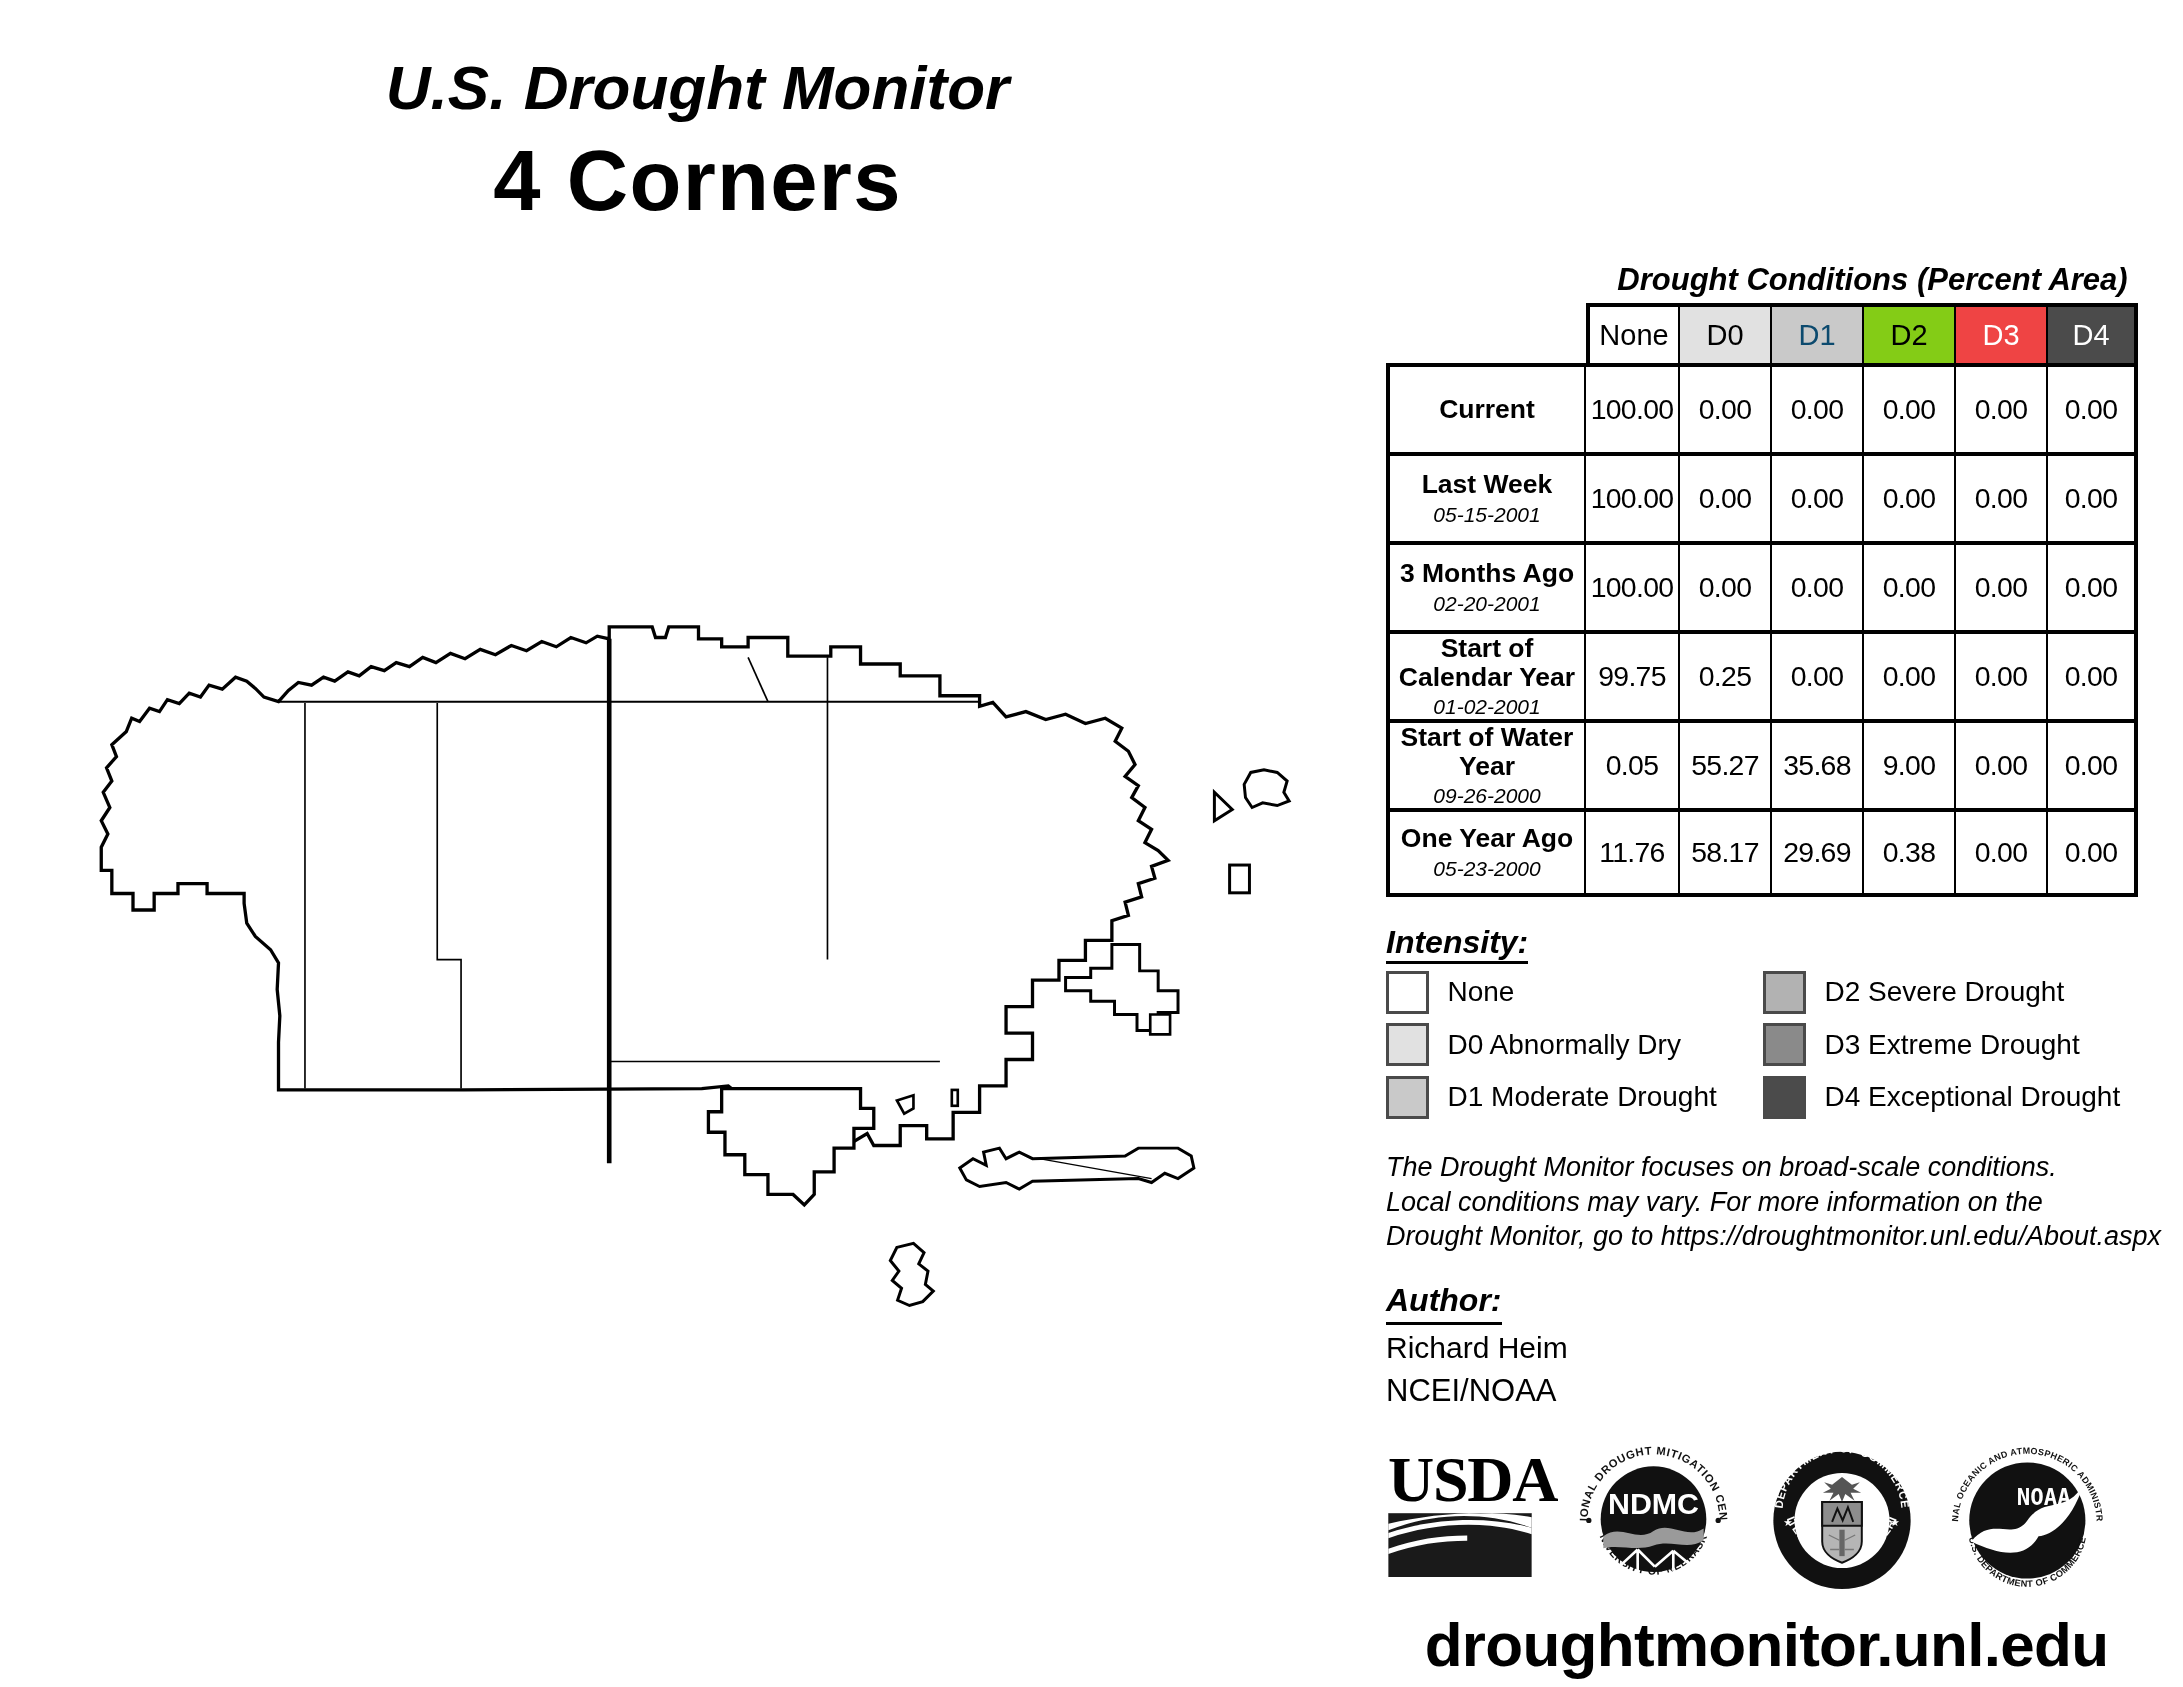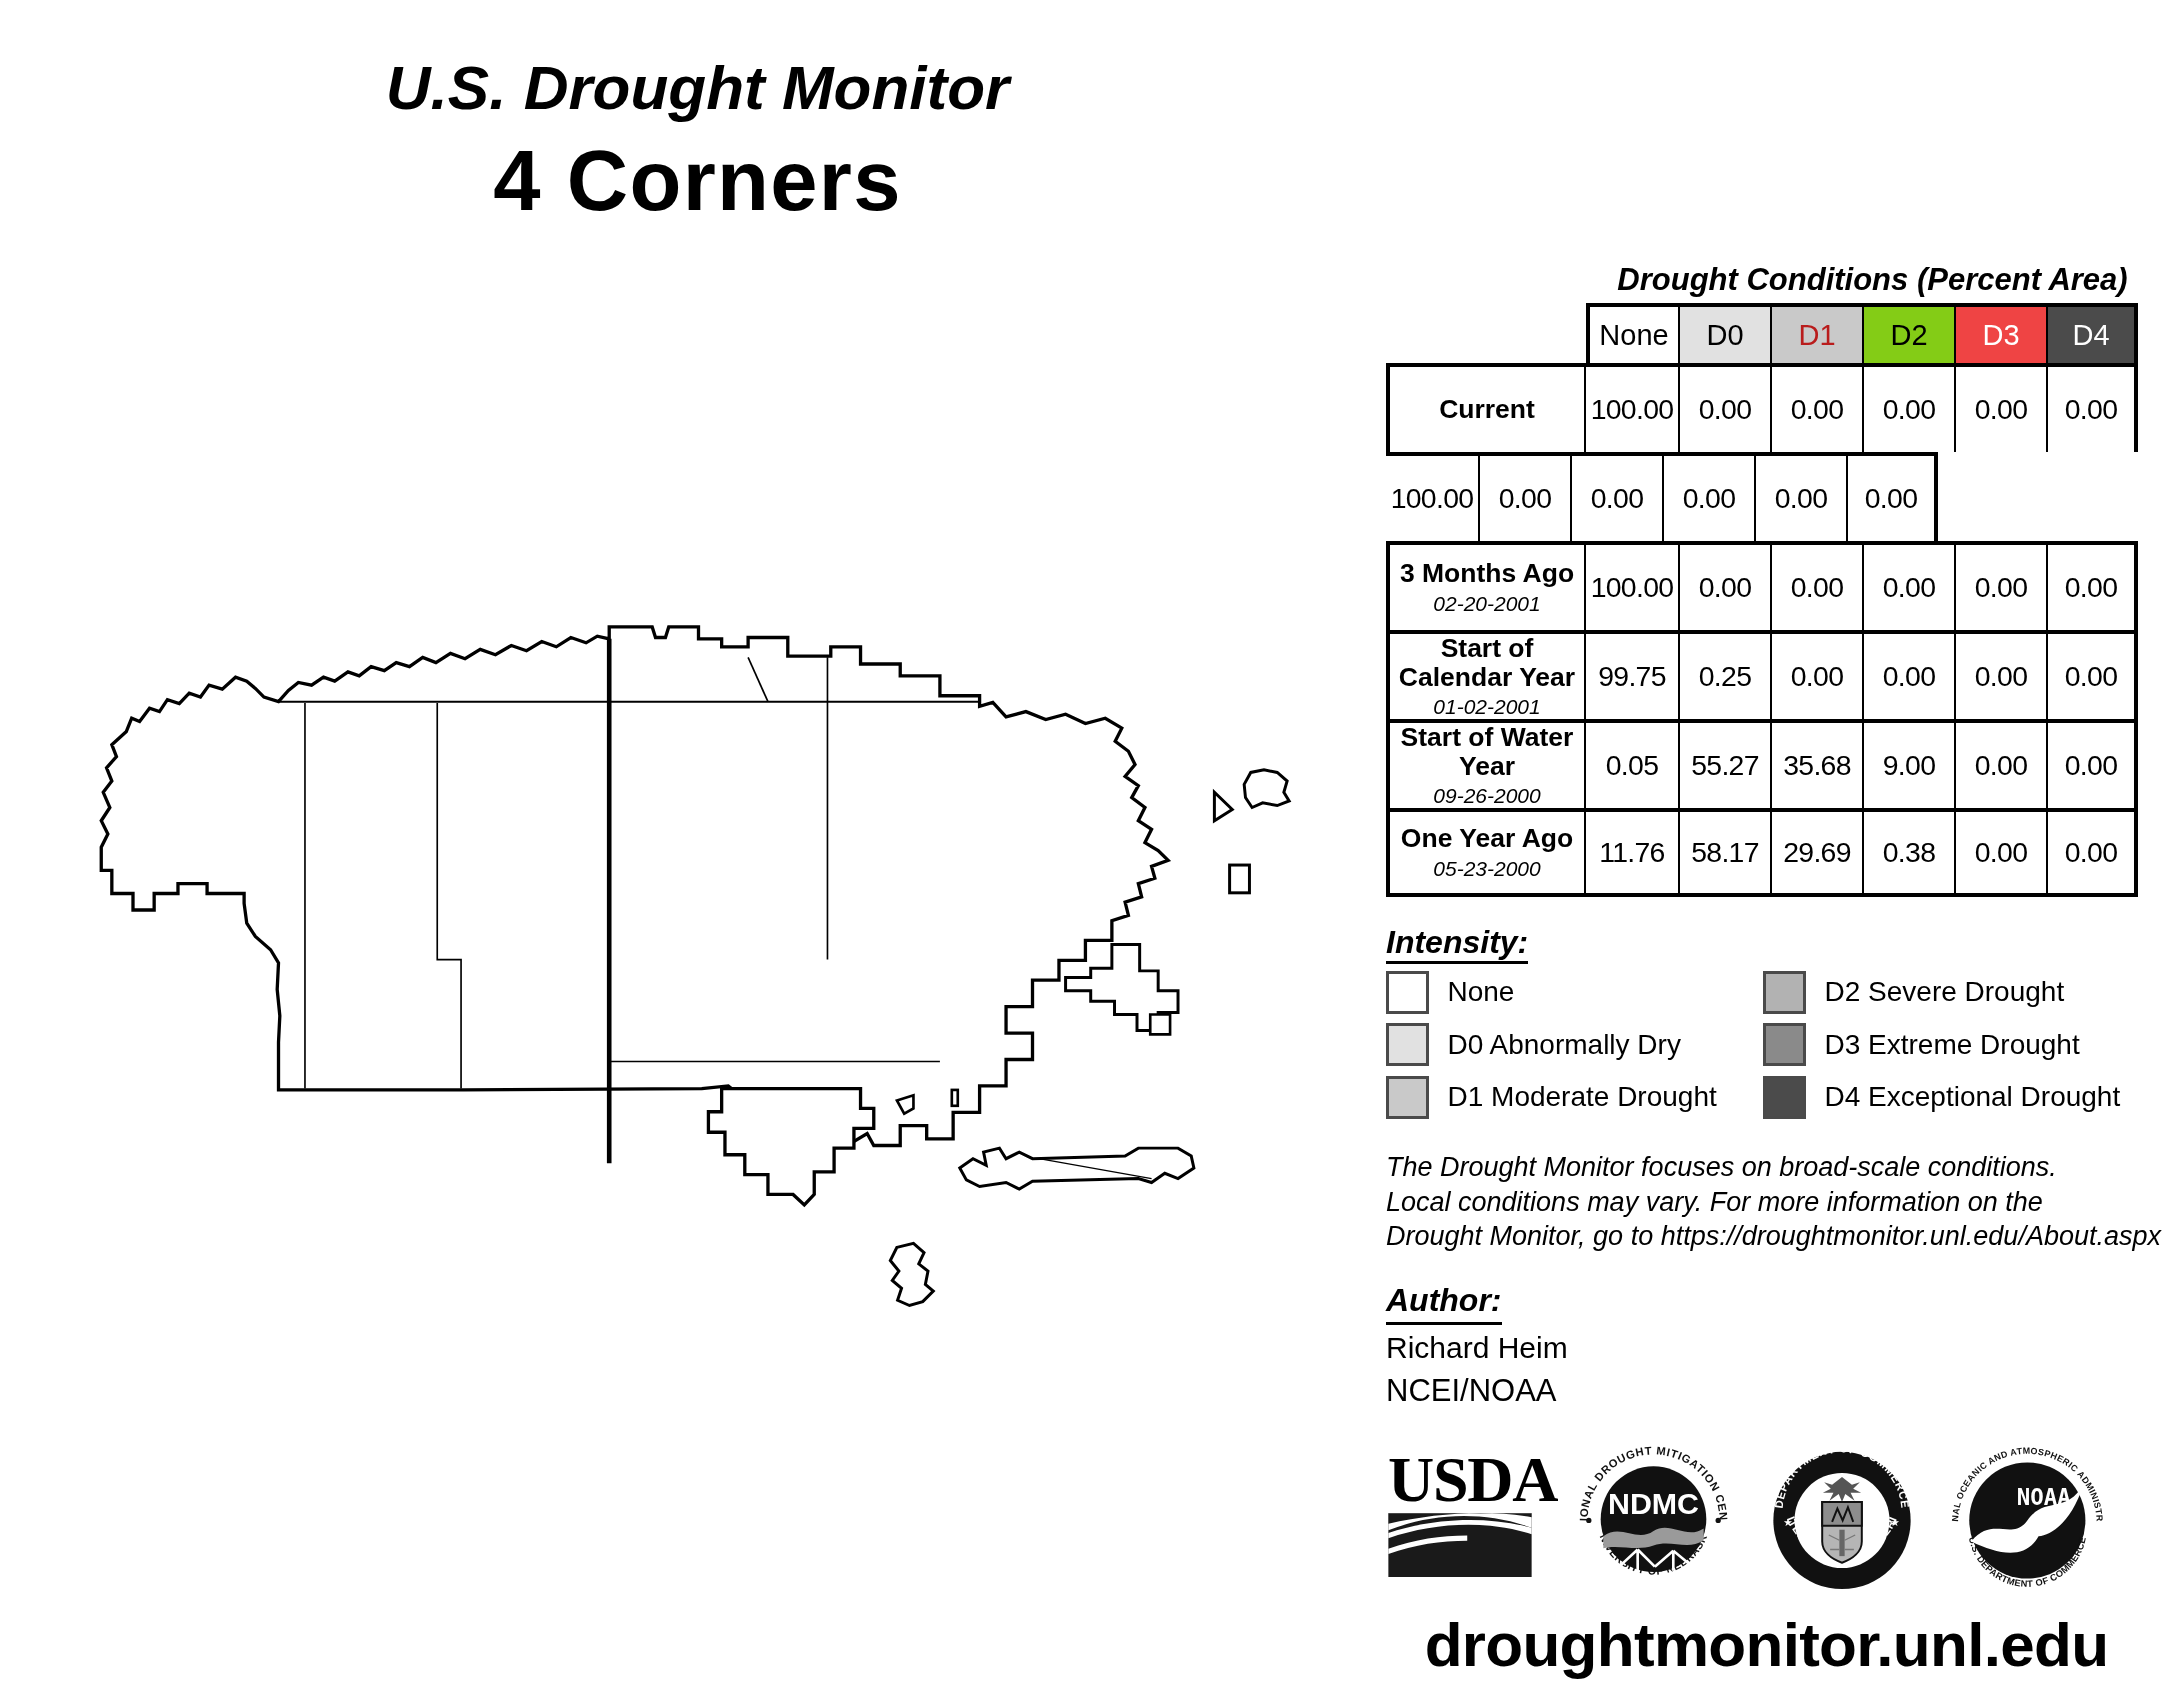--- a/index.html
+++ b/index.html
@@ -104,39 +104,43 @@
       <path class="mfill" stroke-width="4.5" d="M1215,950 L1240,944 1256,958 1248,975 1262,986 1258,1006 1270,1016 1254,1032 1234,1038 1216,1030 1222,1012 1208,1000 1218,986 1205,970 Z"></path>
     </svg>
   </div>
 
   <div class="abs" id="table-title">Drought Conditions (Percent Area)</div>
 
   <div class="abs" id="dm-table">
     <div class="t-row" id="header-row">
       <div class="cell h-cell first" style="background-color: rgb(255, 255, 255); color: rgb(0, 0, 0);">None</div>
       <div class="cell h-cell" style="background-color: rgb(225, 225, 225); color: rgb(0, 0, 0);">D0</div>
-      <div class="cell h-cell" style="background-color: rgb(201, 201, 201); color: #b91c1c;">D1</div>
+      <div class="cell h-cell" style="background-color: rgb(201, 201, 201); color: #0c4a6e;">D1</div>
       <div class="cell h-cell" style="background-color: #84cc16; color: rgb(0, 0, 0);">D2</div>
       <div class="cell h-cell" style="background-color: #ef4444; color: rgb(255, 255, 255);">D3</div>
       <div class="cell h-cell last" style="background-color: rgb(75, 75, 75); color: rgb(255, 255, 255);">D4</div>
     </div>
 
     <div class="t-row">
       <div class="cell l-cell">
           <span>Current</span>
         </div>
       <div class="cell d-cell first">100.00</div>
       <div class="cell d-cell">0.00</div>
       <div class="cell d-cell">0.00</div>
       <div class="cell d-cell">0.00</div>
       <div class="cell d-cell">0.00</div>
       <div class="cell d-cell last">0.00</div>
     </div>
 
     <div class="t-row">
+      <div class="cell l-cell">
+          <span>Last Week</span>
+          <span class="r-date">05-15-2001</span>
+        </div>
       <div class="cell d-cell first">100.00</div>
       <div class="cell d-cell">0.00</div>
       <div class="cell d-cell">0.00</div>
       <div class="cell d-cell">0.00</div>
       <div class="cell d-cell">0.00</div>
       <div class="cell d-cell last">0.00</div>
     </div>
 
     <div class="t-row">
       <div class="cell l-cell">

